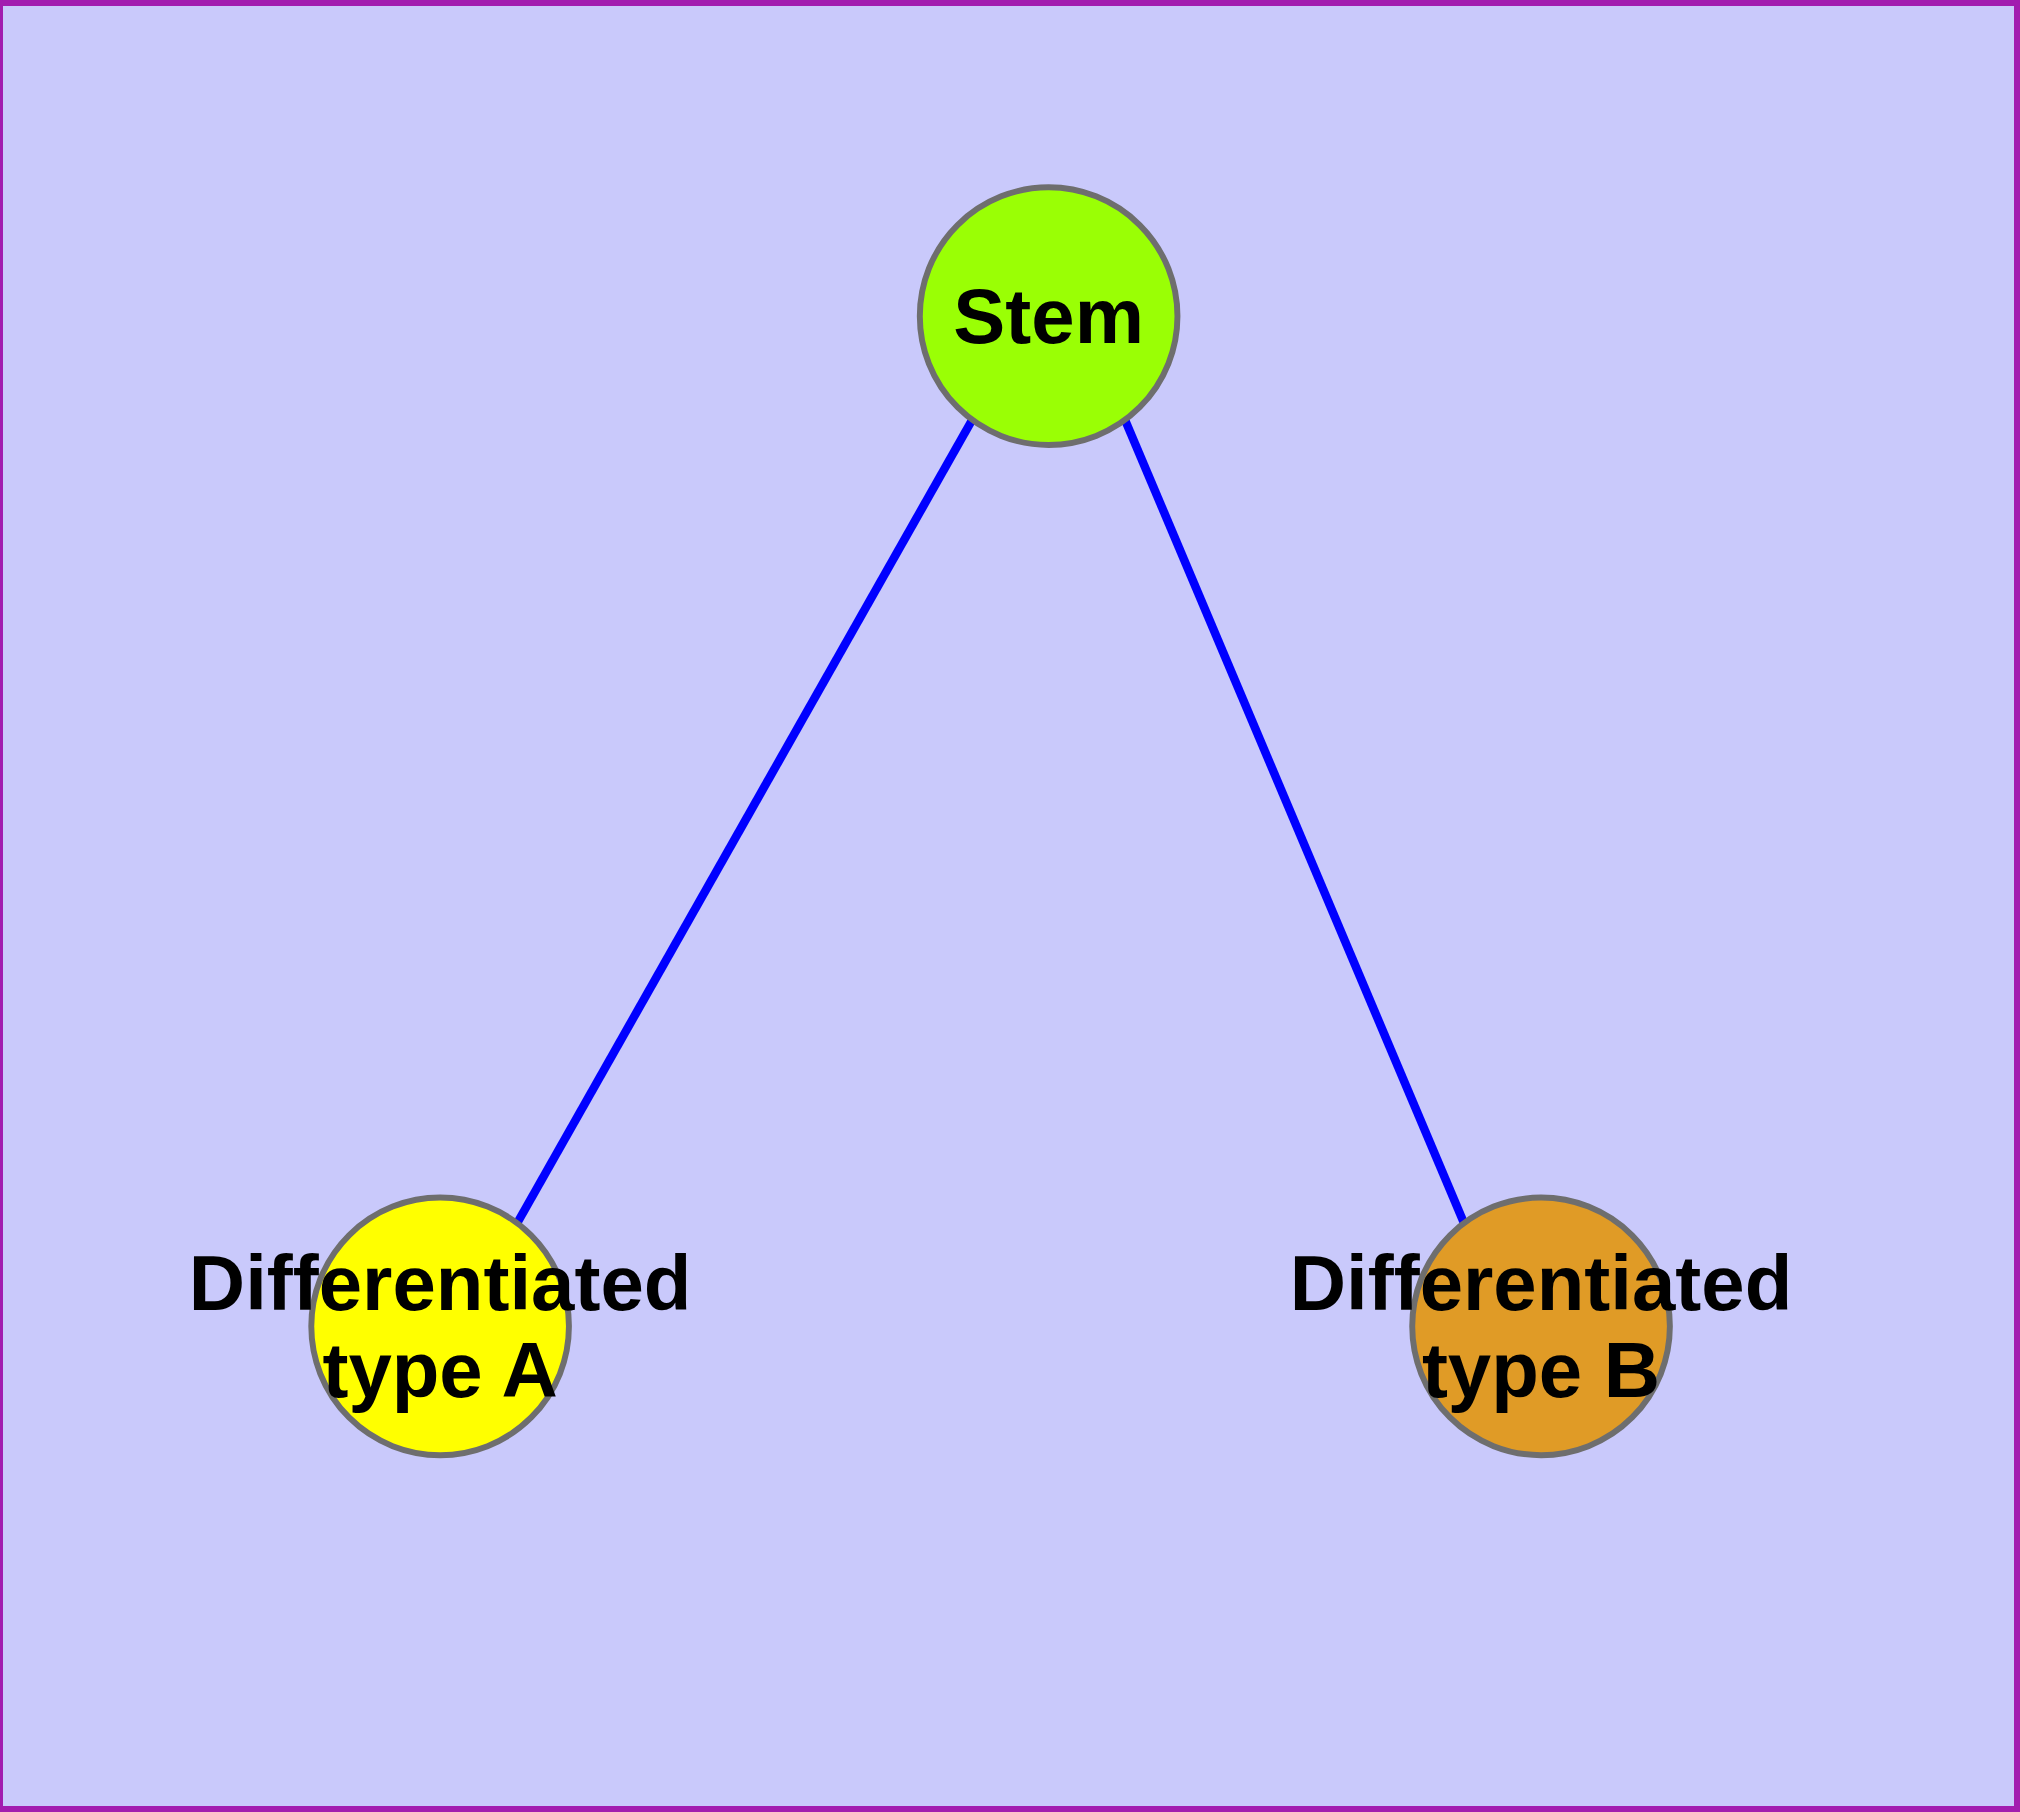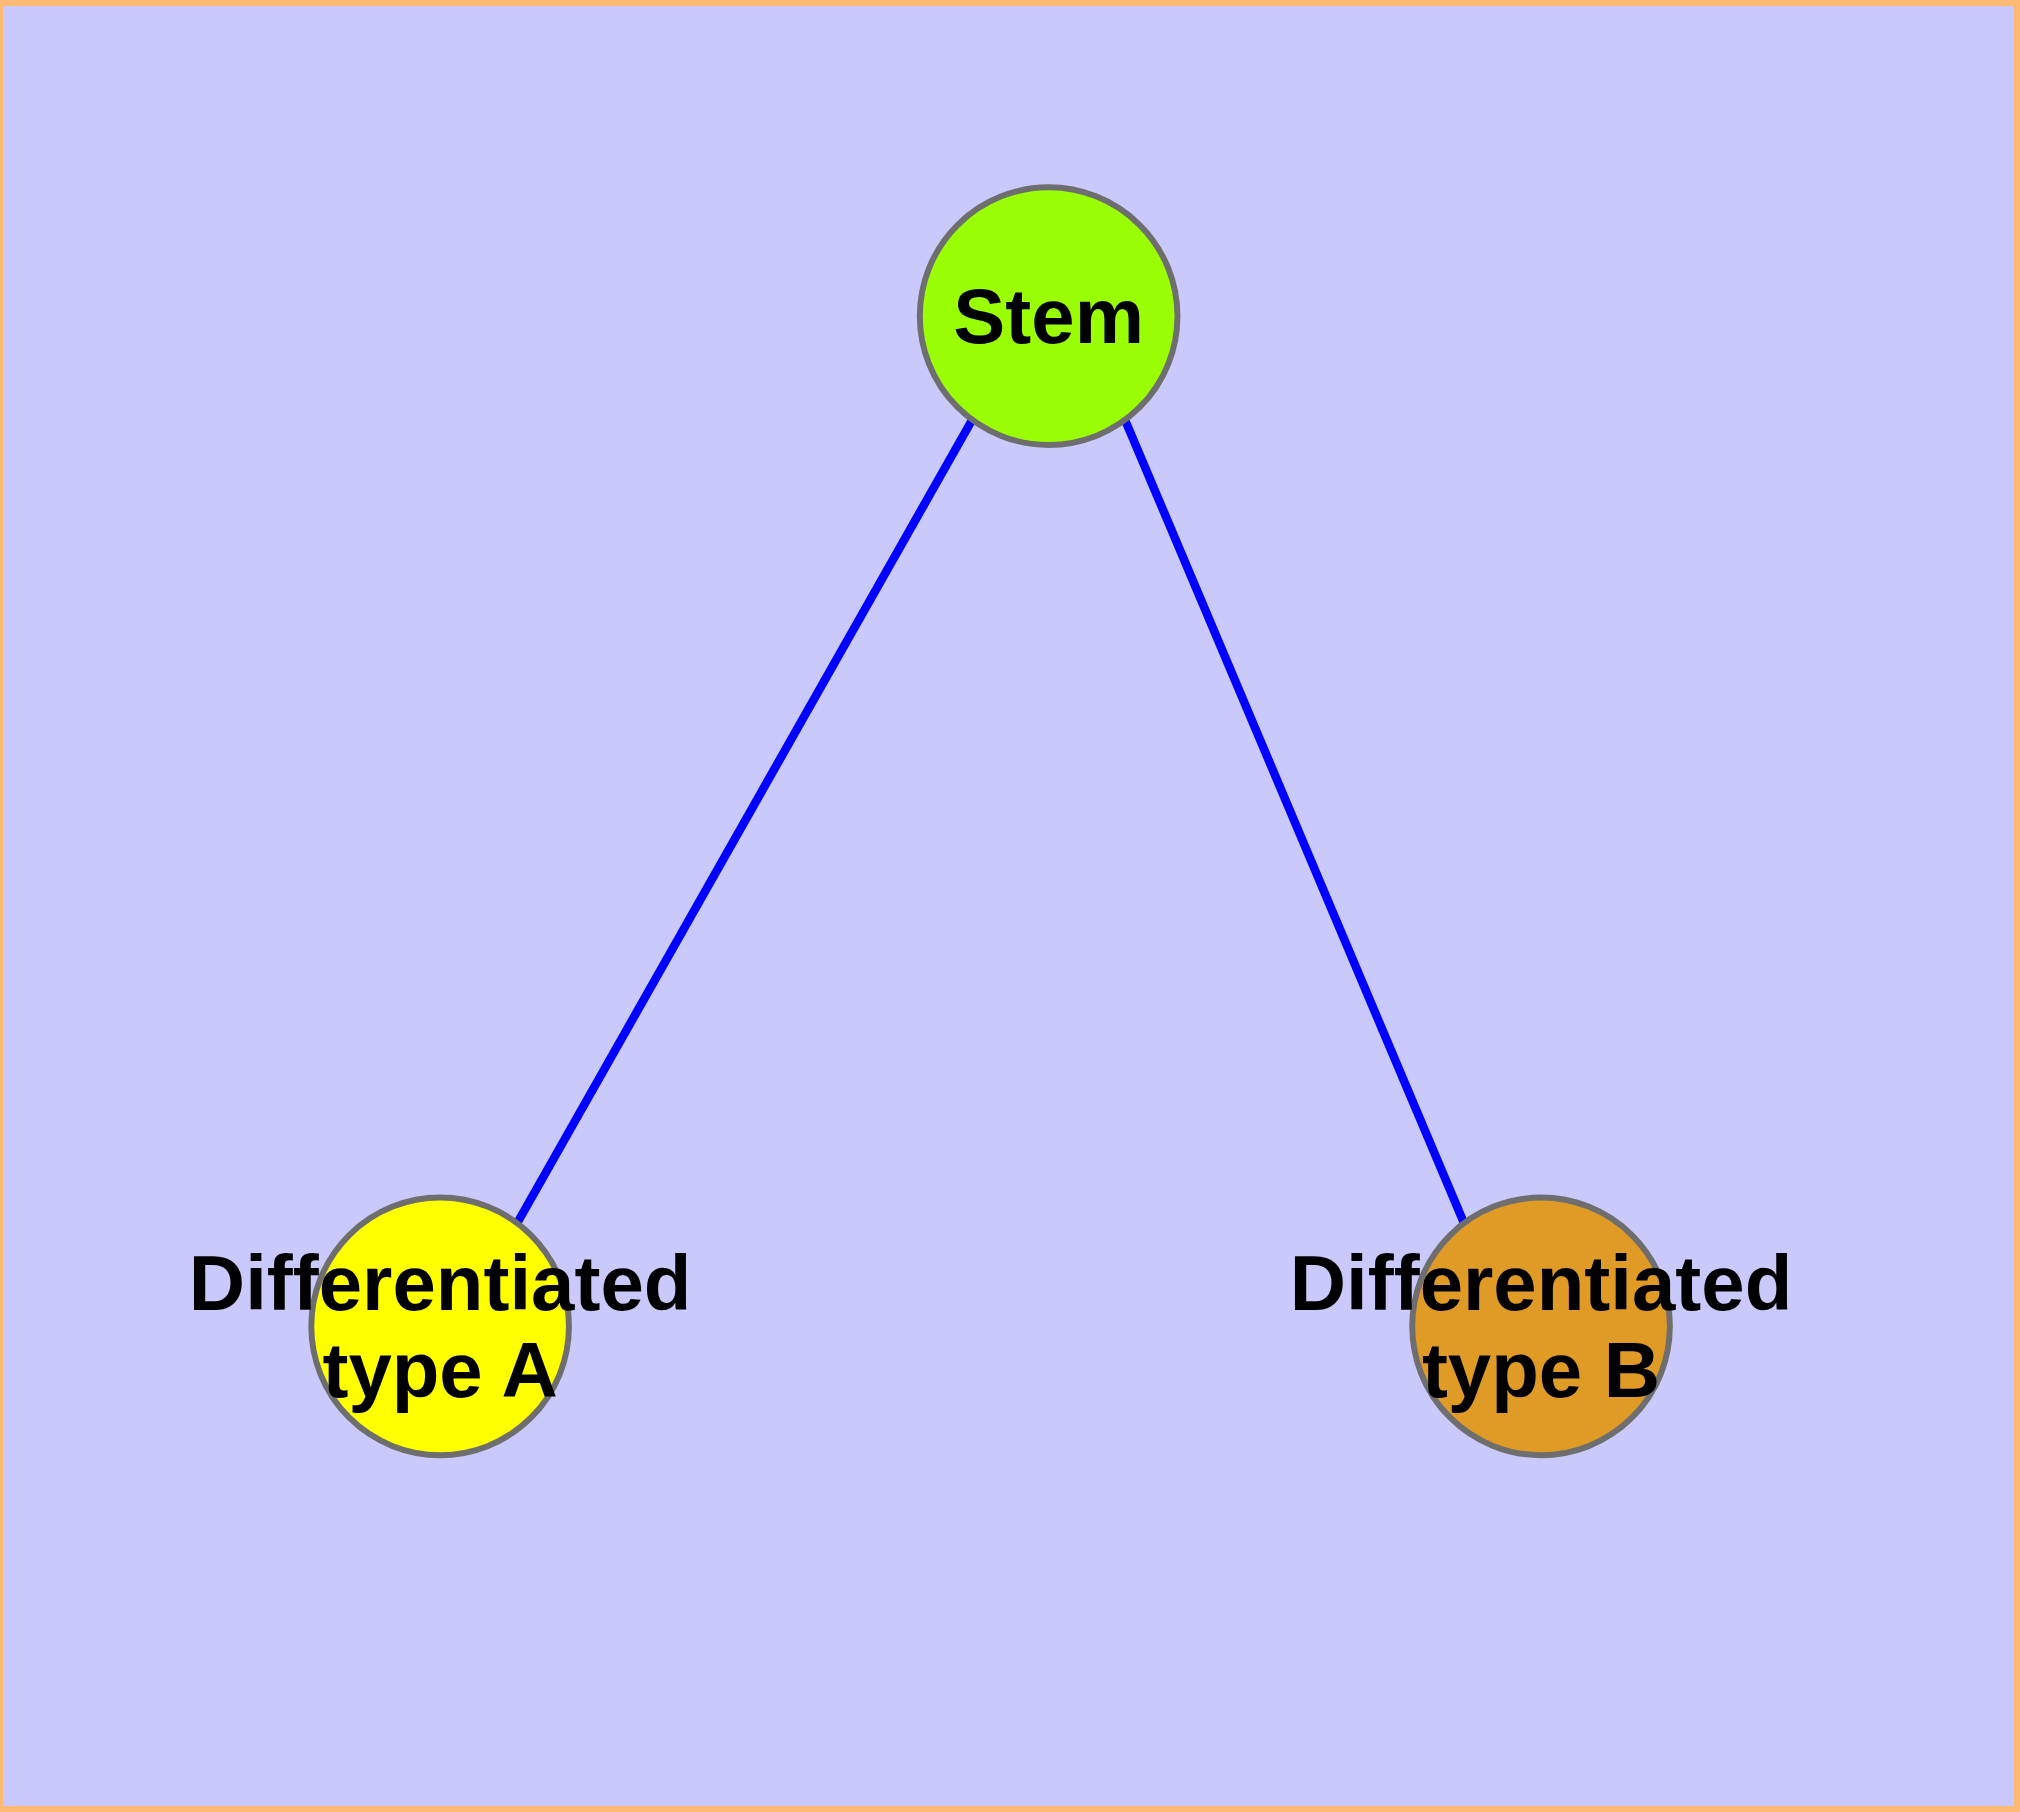--- a/index.html
+++ b/index.html
@@ -48,21 +48,21 @@
   .edge-line {
     stroke: #0000ff;
     stroke-width: 10;
     stroke-linecap: butt;
     fill: none;
   }
 </style>
 </head>
 <body>
 
-<div id="canvas" style="background: #fdba74;">
+<div id="canvas" style="background: #a21caf;">
   <div id="plot-area" style="background: rgb(201, 201, 251);"></div>
 
   <svg id="graph-svg" viewBox="0 0 2384 2138" xmlns="http://www.w3.org/2000/svg">
 
     <g id="edges-layer">
       <line class="edge-line" x1="1147" y1="495" x2="610" y2="1443" stroke="#0000ff" stroke-width="10"></line>
       <line class="edge-line" x1="1327" y1="495" x2="1727" y2="1443" stroke="#0000ff" stroke-width="10"></line>
     </g>
 
     <g id="nodes-layer">

